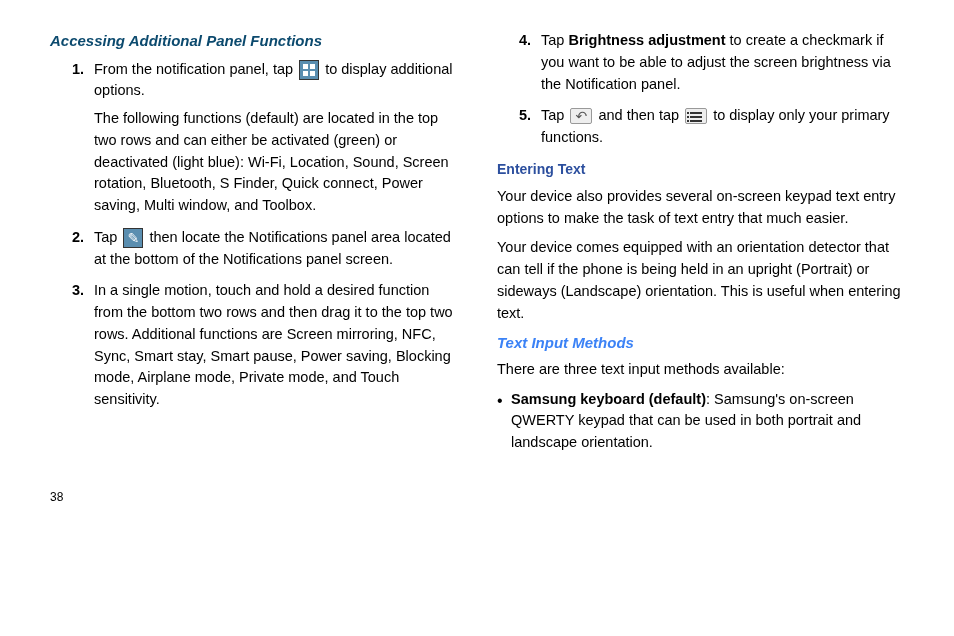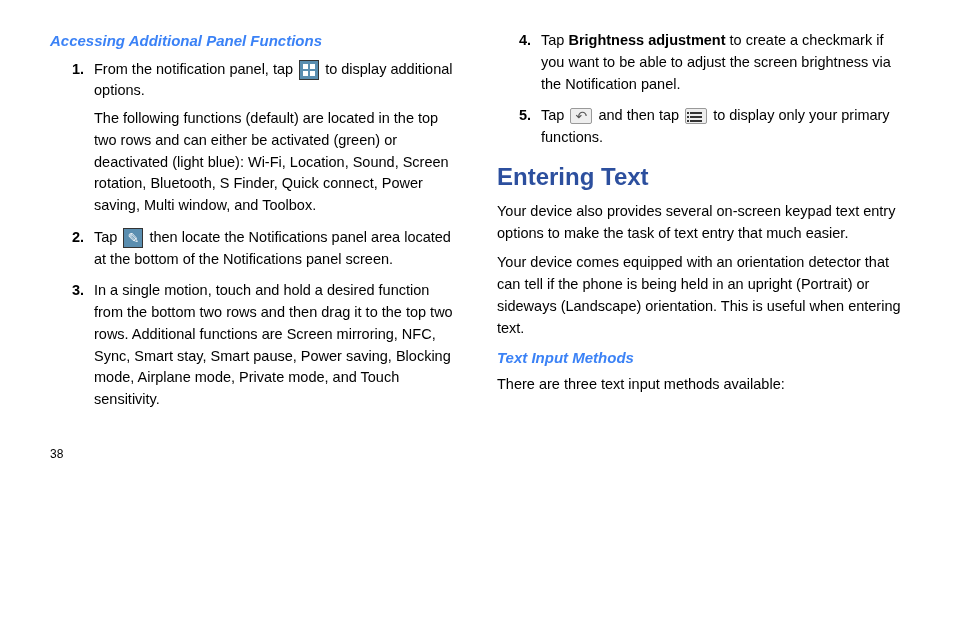--- a/index.html
+++ b/index.html
@@ -15,30 +15,30 @@
     }
     .page {
       display: flex;
       gap: 40px;
     }
     .column {
       flex: 1;
       min-width: 0;
     }
     .h1 {
-      color: #3b82f6;
+      color: #0c4a6e;
       font-weight: bold;
       font-style: italic;
       font-size: 15px;
       margin-bottom: 6px;
     }
     .h-section {
       color: #2c4f9e;
       font-weight: bold;
-      font-size: 24px;
+      font-size: 14px;
       margin-bottom: 6px;
     }
     .h-sub {
       color: #3b82f6;
       font-weight: bold;
       font-style: italic;
       font-size: 15px;
       margin-top: 8px;
       margin-bottom: 4px;
     }
@@ -184,17 +184,20 @@
         <span>Tap </span><span class="icon-light icon-back"></span><span> and then tap </span><span class="icon-light icon-menu icon-dots"></span><span> to display only your primary functions.</span>
       </li>
     </ol>
 
     <div class="h-section">Entering Text</div>
     <div class="para">Your device also provides several on-screen keypad text entry options to make the task of text entry that much easier.</div>
     <div class="para">Your device comes equipped with an orientation detector that can tell if the phone is being held in an upright (Portrait) or sideways (Landscape) orientation. This is useful when entering text.</div>
     <div class="h-sub">Text Input Methods</div>
     <div class="para-indent">There are three text input methods available:</div>
     <ul class="ul">
+      <li>
+        <span class="bold">Samsung keyboard (default)</span><span>: Samsung's on-screen QWERTY keypad that can be used in both portrait and landscape orientation.</span>
+      </li>
     </ul>
   </div>
 </div>
 
 <div class="page-num">38</div>
 
 </body></html>

